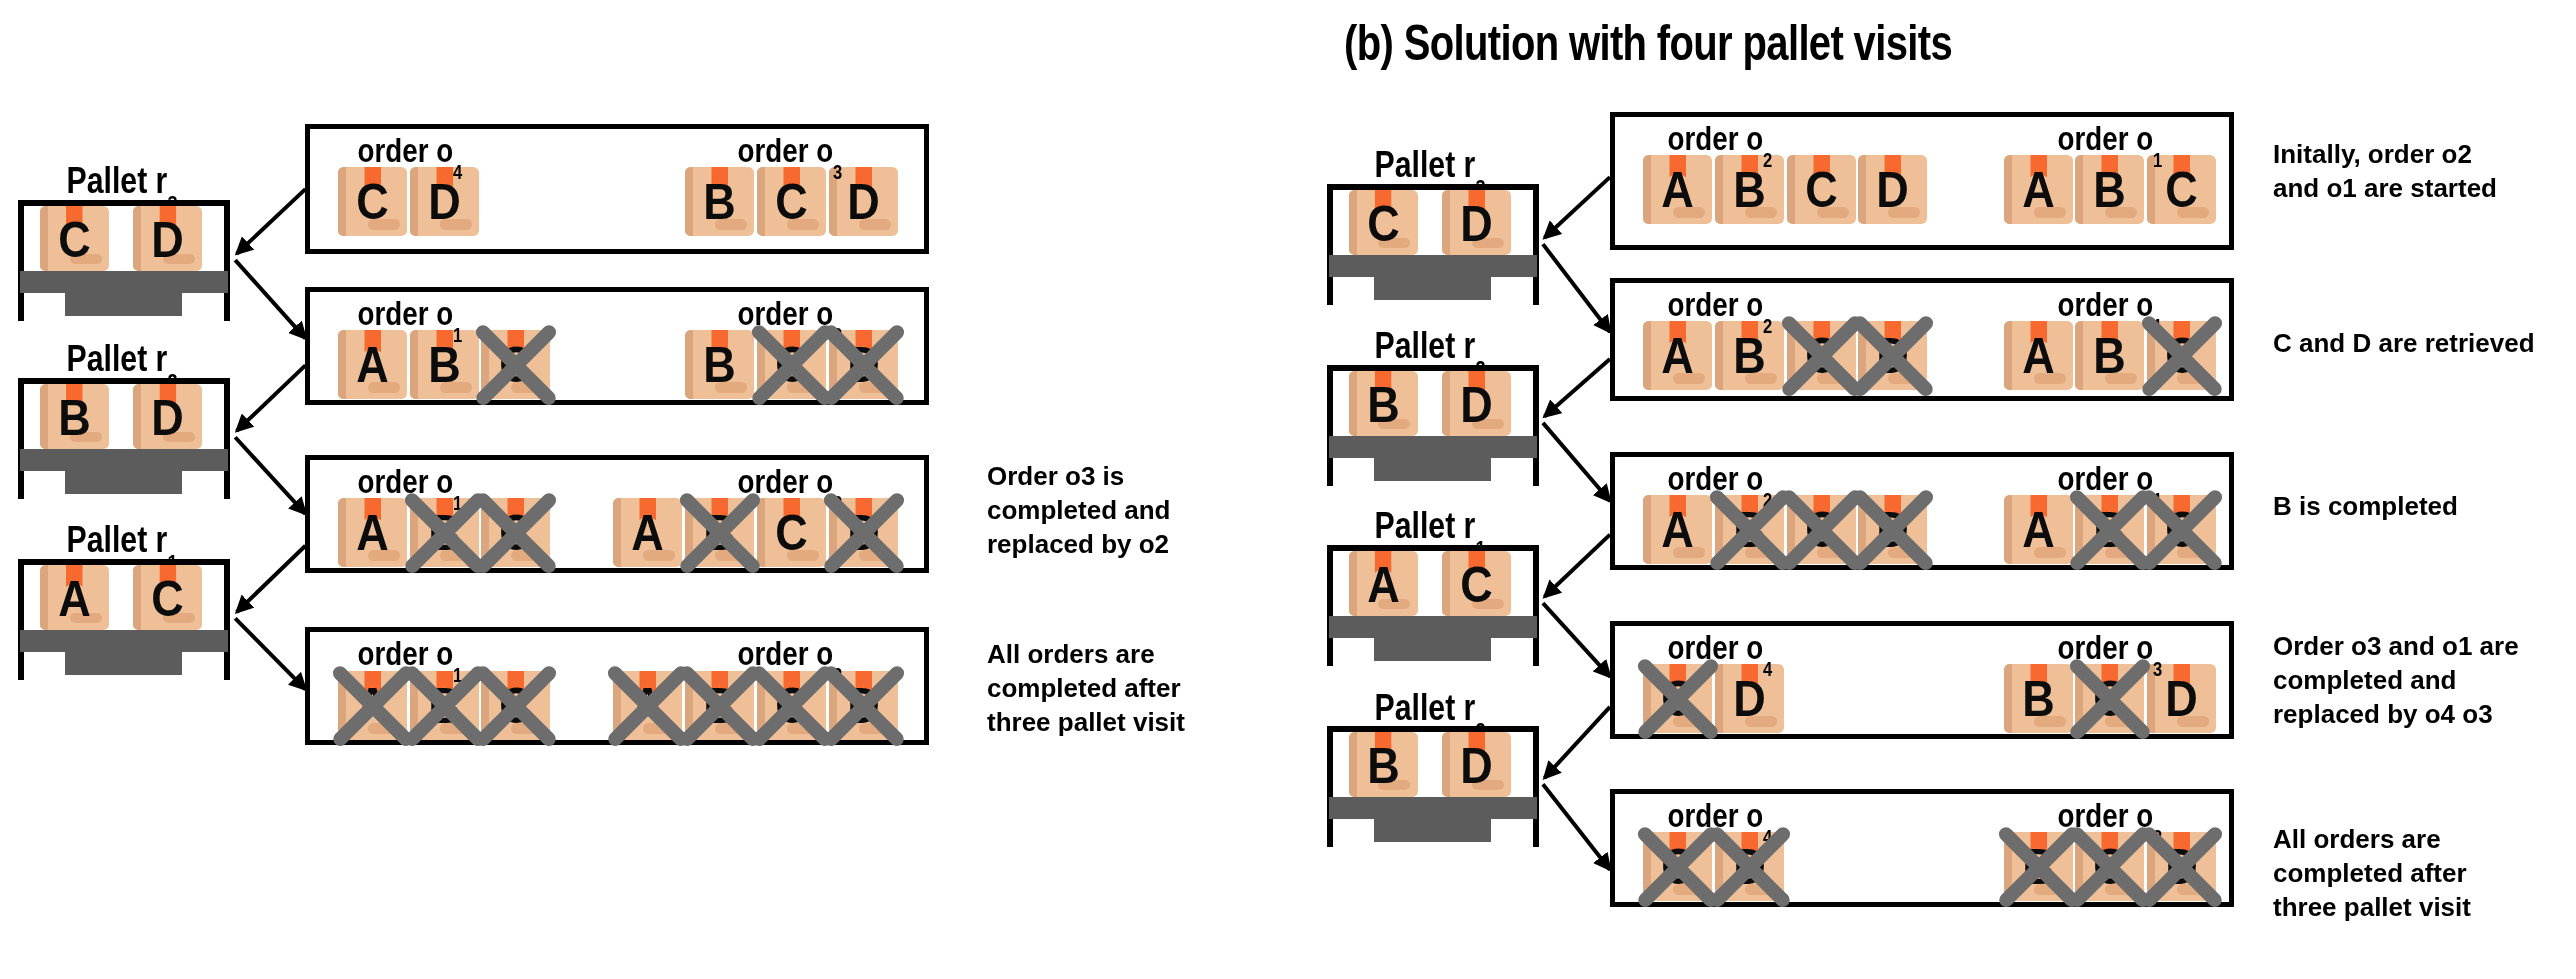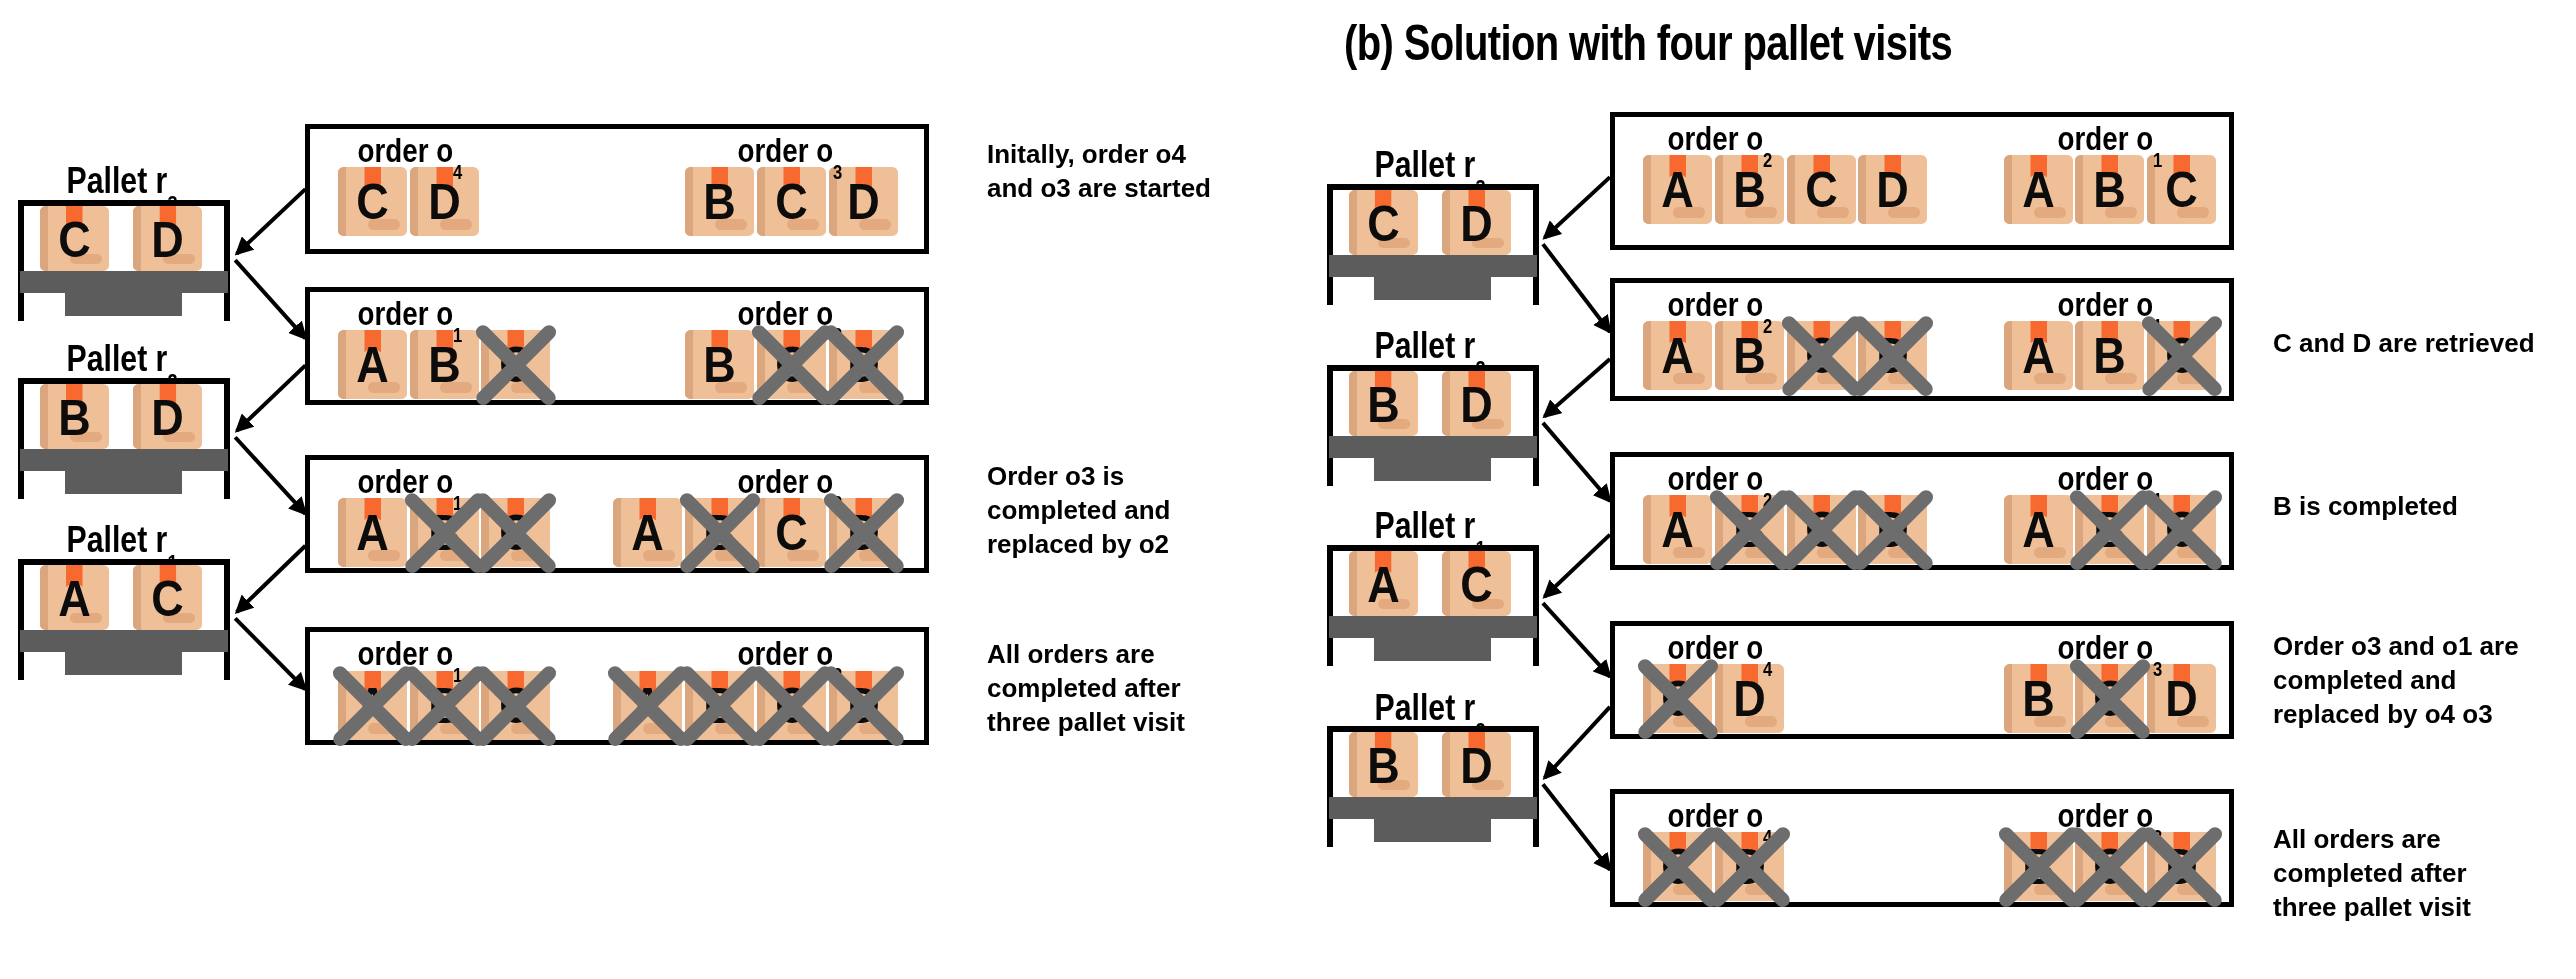--- a/index.html
+++ b/index.html
@@ -123,24 +123,20 @@
       <div class="ribbon" style="background: rgb(247, 105, 47);"></div>
       <div class="blob" style="background: rgb(226, 170, 126);"></div>
       <div class="letter">C</div>
     </div>
     <div class="gbox" style="left: 829px; top: 167px; height: 69px; background: rgb(239, 192, 152);">
       <div class="edge" style="background: rgb(219, 165, 125);"></div>
       <div class="ribbon" style="background: rgb(247, 105, 47);"></div>
       <div class="blob" style="background: rgb(226, 170, 126);"></div>
       <div class="letter">D</div>
     </div>
-    <div class="abs note" style="left: 987px; top: 137px;">
-      <div>Initally, order o4</div>
-      <div>and o3 are started</div>
-    </div>
     <div class="abs row-box" style="left: 305px; top: 287px; width: 624px; height: 118px;"></div>
     <div class="abs order-label" style="left: 410px; top: 295px;"><span>order o</span><sub class="sb">1</sub></div>
     <div class="gbox" style="left: 338px; top: 330px; height: 69px; background: rgb(239, 192, 152);">
       <div class="edge" style="background: rgb(219, 165, 125);"></div>
       <div class="ribbon" style="background: rgb(247, 105, 47);"></div>
       <div class="blob" style="background: rgb(226, 170, 126);"></div>
       <div class="letter">A</div>
     </div>
     <div class="gbox" style="left: 410px; top: 330px; height: 69px; background: rgb(239, 192, 152);">
       <div class="edge" style="background: rgb(219, 165, 125);"></div>
@@ -405,20 +401,24 @@
       <div class="edge" style="background: rgb(219, 165, 125);"></div>
       <div class="ribbon" style="background: rgb(247, 105, 47);"></div>
       <div class="blob" style="background: rgb(226, 170, 126);"></div>
       <div class="letter">B</div>
     </div>
     <div class="gbox" style="left: 2147px; top: 155px; height: 69px; background: rgb(239, 192, 152);">
       <div class="edge" style="background: rgb(219, 165, 125);"></div>
       <div class="ribbon" style="background: rgb(247, 105, 47);"></div>
       <div class="blob" style="background: rgb(226, 170, 126);"></div>
       <div class="letter">C</div>
+    </div>
+    <div class="abs note" style="left: 2273px; top: 137px;">
+      <div>Initally, order o2</div>
+      <div>and o1 are started</div>
     </div>
     <div class="abs row-box" style="left: 1610px; top: 278px; width: 624px; height: 123px;"></div>
     <div class="abs order-label" style="left: 1720px; top: 286px;"><span>order o</span><sub class="sb">2</sub></div>
     <div class="gbox" style="left: 1643px; top: 321px; height: 69px; background: rgb(239, 192, 152);">
       <div class="edge" style="background: rgb(219, 165, 125);"></div>
       <div class="ribbon" style="background: rgb(247, 105, 47);"></div>
       <div class="blob" style="background: rgb(226, 170, 126);"></div>
       <div class="letter">A</div>
     </div>
     <div class="gbox" style="left: 1715px; top: 321px; height: 69px; background: rgb(239, 192, 152);">

